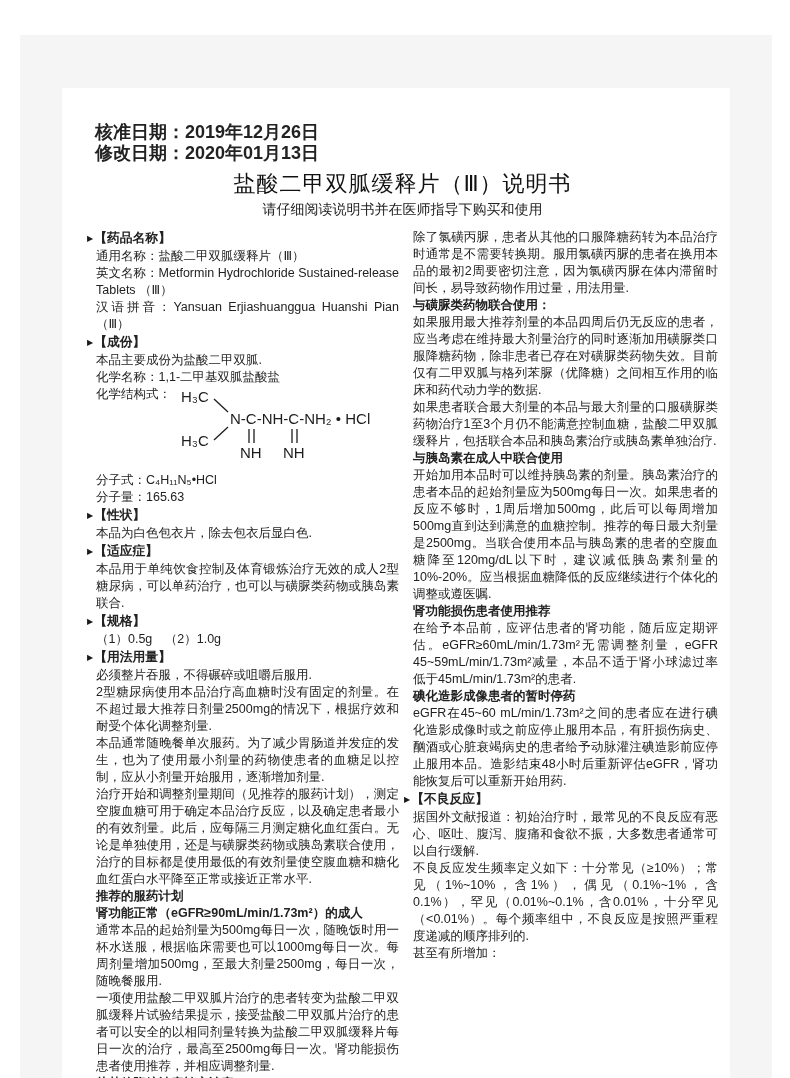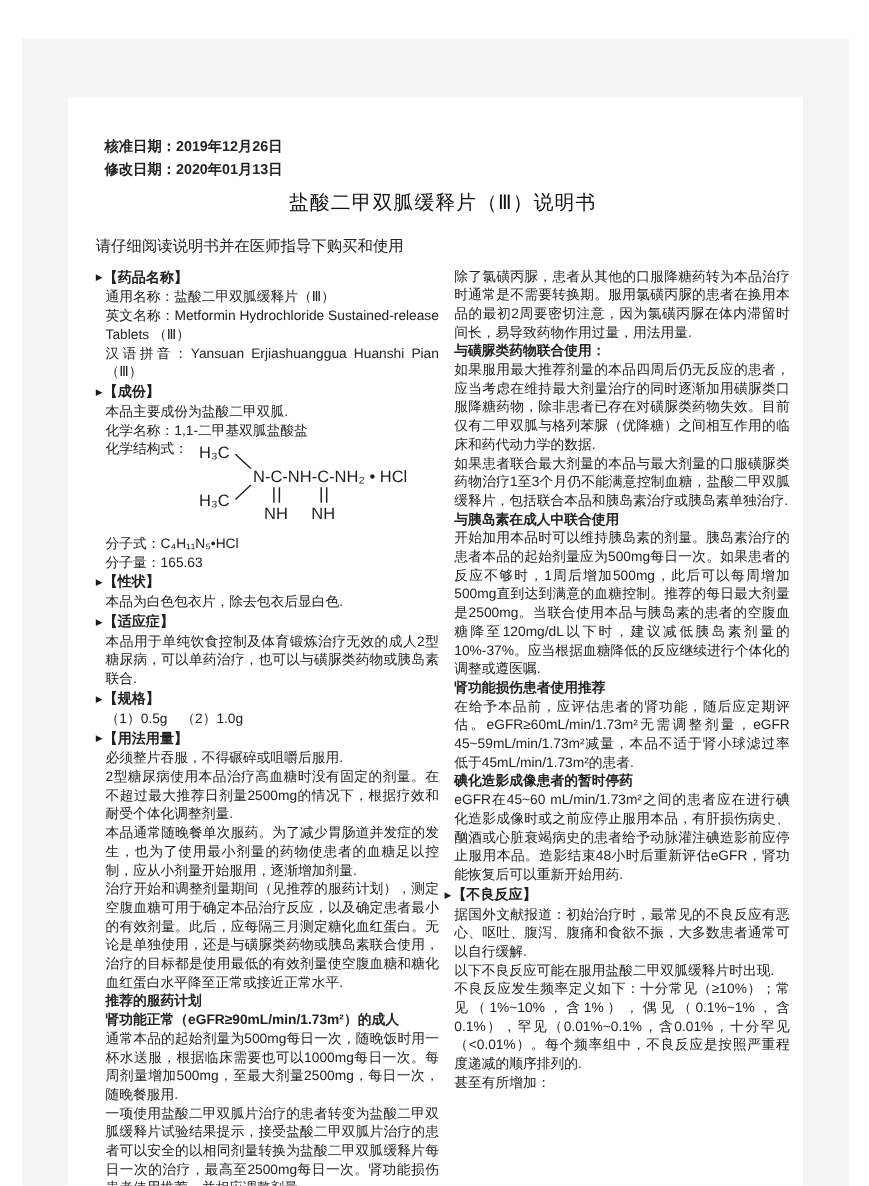--- a/index.html
+++ b/index.html
@@ -14,27 +14,27 @@
     position:absolute;left:20px;top:35px;width:752px;height:1043px;
     background:#f4f5f4;
   }
   .page{
     position:absolute;left:62px;top:88px;width:668px;height:990px;
     background:#ffffff;
     box-sizing:border-box;
     padding:34px 12px 0 25px;
   }
   .dates{margin-left:8px;}
-  .date-line{font-size:13px;line-height:21px;font-weight:bold;color:#222;}
+  .date-line{font-size:18px;line-height:21px;font-weight:bold;color:#222;}
   .doc-title{
-    text-align:center;font-size:18px;line-height:30px;font-weight:normal;
+    text-align:center;font-size:22px;line-height:30px;font-weight:normal;
     letter-spacing:1px;color:#111;margin-top:5px;
   }
   .doc-subtitle{
-    text-align:left;font-size:14px;line-height:21px;color:#222;margin-top:14px;
+    text-align:center;font-size:14px;line-height:21px;color:#222;margin-top:0;
   }
   .columns{display:flex;margin-top:9px;}
   .col{font-size:12.5px;line-height:17px;text-align:justify;color:#222;}
   .col-left{width:312px;margin-right:5px;}
   .col-right{width:314px;}
   .sec{margin:0;font-weight:bold;font-size:12.8px;white-space:nowrap;}
   .mk{font-size:8px;display:inline-block;transform:translateY(-1px);margin-right:1px;color:#1a1a1a;}
   p.b{margin:0 0 0 9px;}
   p.sub{margin:0 0 0 9px;font-weight:bold;}
   .struct-row{display:flex;align-items:flex-start;margin-left:9px;height:86px;}
@@ -110,27 +110,26 @@
       <p class="b">一项使用盐酸二甲双胍片治疗的患者转变为盐酸二甲双胍缓释片试验结果提示，接受盐酸二甲双胍片治疗的患者可以安全的以相同剂量转换为盐酸二甲双胍缓释片每日一次的治疗，最高至2500mg每日一次。肾功能损伤患者使用推荐，并相应调整剂量.</p>
       <p class="sub">从其他降糖治疗转变治疗：</p>
     </div>
 
     <div class="col col-right">
       <p class="b">除了氯磺丙脲，患者从其他的口服降糖药转为本品治疗时通常是不需要转换期。服用氯磺丙脲的患者在换用本品的最初2周要密切注意，因为氯磺丙脲在体内滞留时间长，易导致药物作用过量，用法用量.</p>
       <p class="sub">与磺脲类药物联合使用：</p>
       <p class="b">如果服用最大推荐剂量的本品四周后仍无反应的患者，应当考虑在维持最大剂量治疗的同时逐渐加用磺脲类口服降糖药物，除非患者已存在对磺脲类药物失效。目前仅有二甲双胍与格列苯脲（优降糖）之间相互作用的临床和药代动力学的数据.</p>
       <p class="b">如果患者联合最大剂量的本品与最大剂量的口服磺脲类药物治疗1至3个月仍不能满意控制血糖，盐酸二甲双胍缓释片，包括联合本品和胰岛素治疗或胰岛素单独治疗.</p>
       <p class="sub">与胰岛素在成人中联合使用</p>
-      <p class="b">开始加用本品时可以维持胰岛素的剂量。胰岛素治疗的患者本品的起始剂量应为500mg每日一次。如果患者的反应不够时，1周后增加500mg，此后可以每周增加500mg直到达到满意的血糖控制。推荐的每日最大剂量是2500mg。当联合使用本品与胰岛素的患者的空腹血糖降至120mg/dL以下时，建议减低胰岛素剂量的10%-37%。应当根据血糖降低的反应继续进行个体化的调整或遵医嘱.</p>
+      <p class="b">开始加用本品时可以维持胰岛素的剂量。胰岛素治疗的患者本品的起始剂量应为500mg每日一次。如果患者的反应不够时，1周后增加500mg，此后可以每周增加500mg直到达到满意的血糖控制。推荐的每日最大剂量是2500mg。当联合使用本品与胰岛素的患者的空腹血糖降至120mg/dL以下时，建议减低胰岛素剂量的10%-20%。应当根据血糖降低的反应继续进行个体化的调整或遵医嘱.</p>
       <p class="sub">肾功能损伤患者使用推荐</p>
       <p class="b">在给予本品前，应评估患者的肾功能，随后应定期评估。eGFR≥60mL/min/1.73m²无需调整剂量，eGFR 45~59mL/min/1.73m²减量，本品不适于肾小球滤过率低于45mL/min/1.73m²的患者.</p>
       <p class="sub">碘化造影成像患者的暂时停药</p>
       <p class="b">eGFR在45~60 mL/min/1.73m²之间的患者应在进行碘化造影成像时或之前应停止服用本品，有肝损伤病史、酗酒或心脏衰竭病史的患者给予动脉灌注碘造影前应停止服用本品。造影结束48小时后重新评估eGFR，肾功能恢复后可以重新开始用药.</p>
 
       <div class="sec"><span class="mk">▶</span><span>【不良反应】</span></div>
       <p class="b">据国外文献报道：初始治疗时，最常见的不良反应有恶心、呕吐、腹泻、腹痛和食欲不振，大多数患者通常可以自行缓解.</p>
-      <p class="b">以下不良反应可能在服用盐酸二甲双胍缓释片时出现.</p>
       <p class="b">不良反应发生频率定义如下：十分常见（≥10%）；常见（1%~10%，含1%），偶见（0.1%~1%，含0.1%），罕见（0.01%~0.1%，含0.01%，十分罕见（&lt;0.01%）。每个频率组中，不良反应是按照严重程度递减的顺序排列的.</p>
       <p class="b">甚至有所增加：</p>
     </div>
 
   </div>
 </div>
 
 </body></html>

